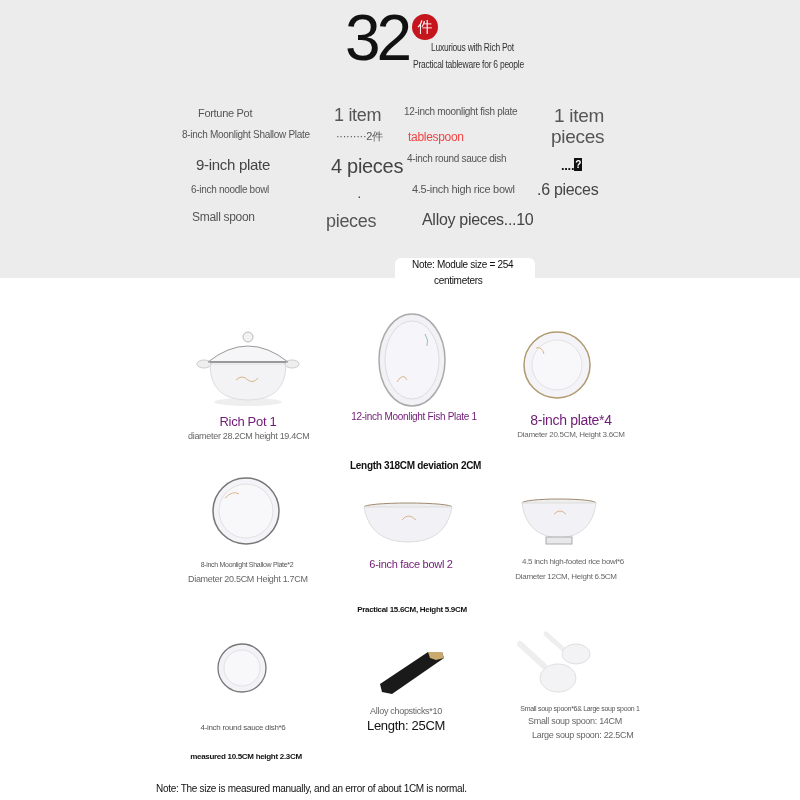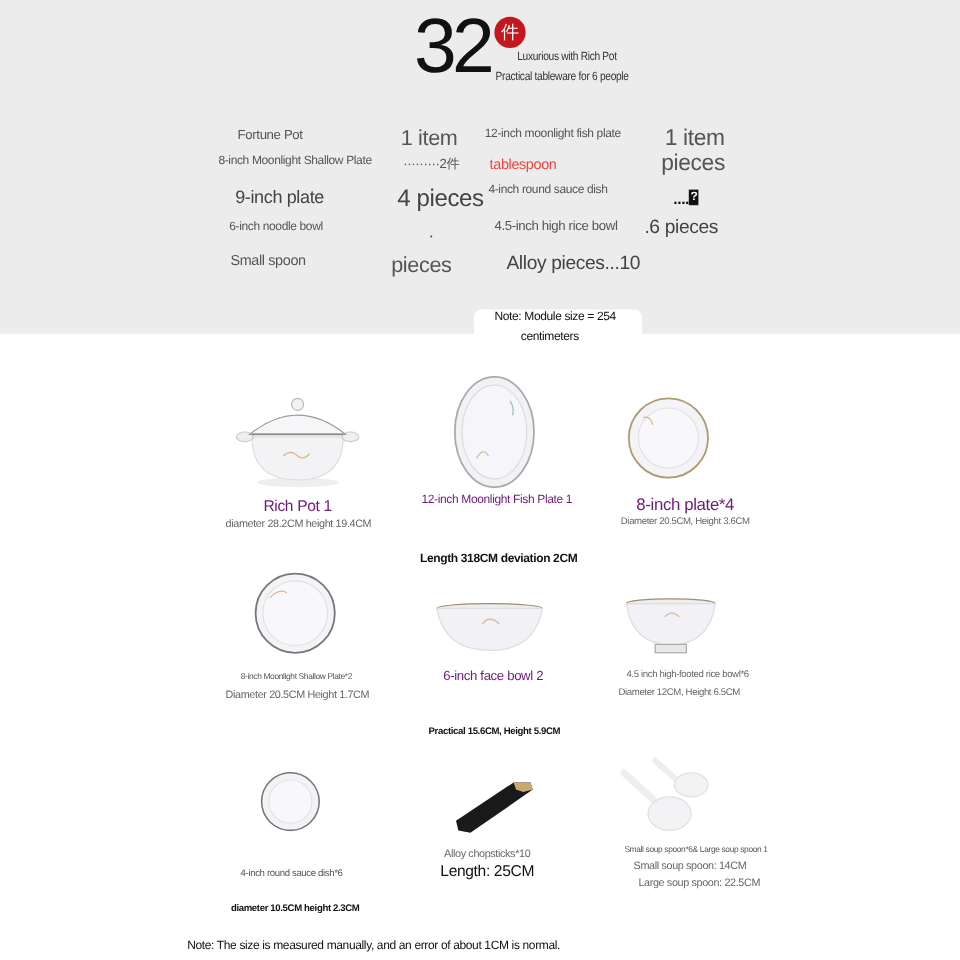--- a/index.html
+++ b/index.html
@@ -129,21 +129,21 @@
 <div class="cap c-sub cond" style="left:508px;top:557px;width:130px;font-size:8px;">4.5 inch high-footed rice bowl*6</div>
 <div class="cap c-sub cond" style="left:508px;top:572px;width:116px;font-size:8px;">Diameter 12CM, Height 6.5CM</div>
 
 <div class="prod" style="left:216px;top:642px;">
   <svg width="52" height="52" viewBox="0 0 52 52">
     <circle cx="26" cy="26" r="24" fill="#f3f3f7" stroke="#777" stroke-width="1.3"></circle>
     <circle cx="26" cy="26" r="18" fill="#f8f8fb" stroke="#e3e3e3"></circle>
   </svg>
 </div>
 <div class="cap c-tiny cond" style="left:188px;top:706px;width:110px;font-size:8px;margin-top:17px;">4-inch round sauce dish*6</div>
-<div class="cap c-subd cond" style="left:186px;top:721px;width:120px;font-size:8px;">diameter 10.5CM height 2.3CM</div>
+<div class="cap c-subd cond" style="left:186px;top:721px;width:120px;font-size:8px;">measured 10.5CM height 2.3CM</div>
 
 <div class="prod" style="left:378px;top:648px;">
   <svg width="70" height="48" viewBox="0 0 70 48">
     <polygon points="2,36 50,4 64,4 66,10 14,46 4,44" fill="#1a1a1a"></polygon>
     <polygon points="50,4 64,4 66,10 58,12 52,10" fill="#c9a96e"></polygon>
   </svg>
 </div>
 <div class="cap c-sub cond" style="left:356px;top:706px;width:100px;">Alloy chopsticks*10</div>
 <div class="cap cond" style="left:356px;top:718px;width:100px;font-size:13px;color:#111;">Length: 25CM</div>
 

